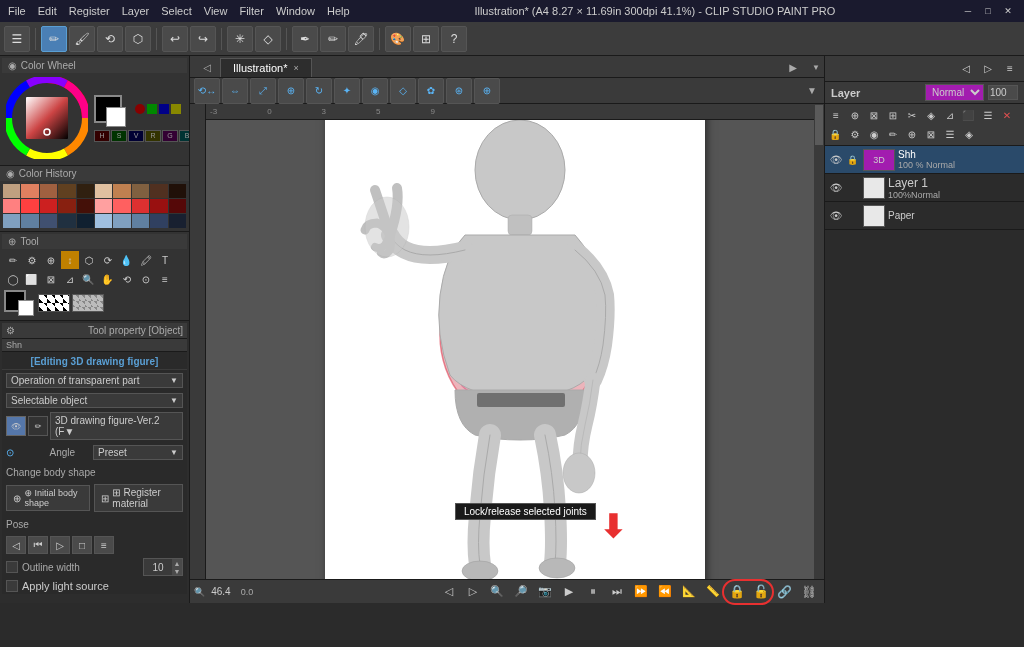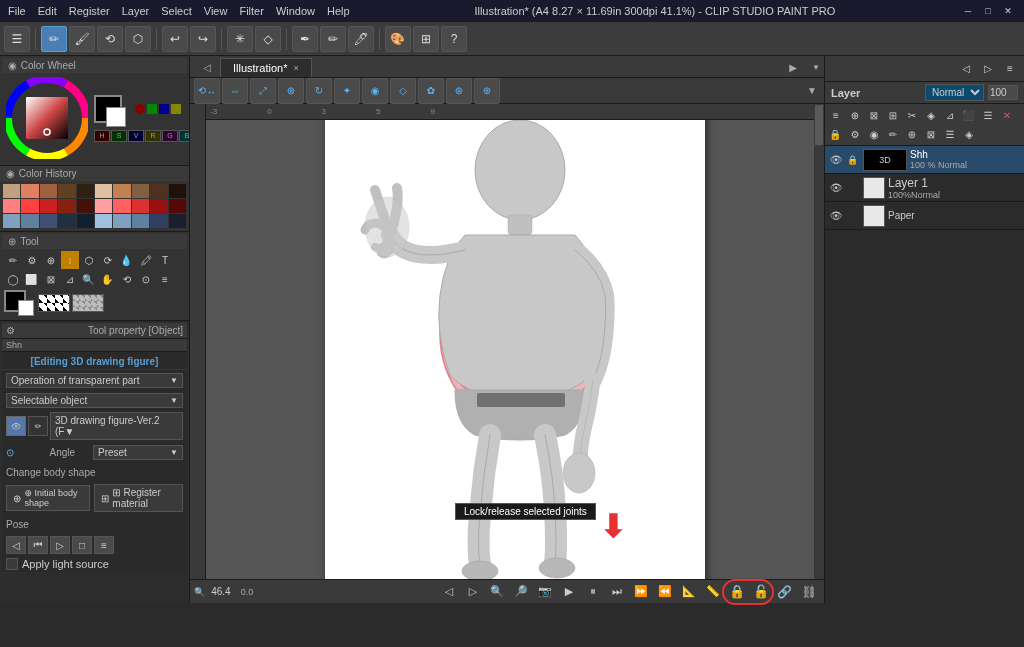--- a/index.html
+++ b/index.html
@@ -352,20 +352,31 @@
         </div>
         <div class="pose-controls">
           <div class="pose-btn">◁</div>
           <div class="pose-btn">⏮</div>
           <div class="pose-btn">▷</div>
           <div class="pose-btn">□</div>
           <div class="pose-btn">≡</div>
         </div>
 
 
+        <div class="outline-row">
+          <div class="prop-checkbox"></div>
+          <span class="prop-label">Outline width</span>
+          <div class="spinner-box">
+            <div class="spinner-val">10</div>
+            <div class="spinner-btns">
+              <button class="spinner-up">▲</button>
+              <button class="spinner-down">▼</button>
+            </div>
+          </div>
+        </div>
 
         <div class="checkbox-row">
           <div class="prop-checkbox"></div>
           <span>Apply light source</span>
         </div>
       </div>
     </div>
 
   </div>
 
@@ -515,21 +526,21 @@
       <div style="flex:1;"></div>
       <div class="rmt-btn">◁</div>
       <div class="rmt-btn">▷</div>
       <div class="rmt-btn">≡</div>
     </div>
 
     <div id="layer-panel">
       <div id="layer-panel-header">
         <div class="layer-title">Layer</div>
         <div class="layer-controls">
-          <select style="background:#0c4a6e;border:1px solid #555;color:#ccc;font-size:10px;padding:1px 2px;">
+          <select style="background:#a21caf;border:1px solid #555;color:#ccc;font-size:10px;padding:1px 2px;">
             <option>Normal</option>
           </select>
           <input type="text" value="100" style="background: rgb(74, 74, 74); border: 1px solid rgb(85, 85, 85); color: rgb(204, 204, 204); font-size: 10px; padding: 1px; width: 30px;">
         </div>
       </div>
 
       <div id="layer-toolbar">
         <div class="lt-btn">≡</div>
         <div class="lt-btn">⊕</div>
         <div class="lt-btn">⊠</div>
@@ -549,21 +560,21 @@
         <div class="lt-btn">⊠</div>
         <div class="lt-btn">☰</div>
         <div class="lt-btn">◈</div>
       </div>
 
       <div id="layer-list">
 
         <div class="layer-item active">
           <div class="layer-eye">👁</div>
           <div style="width:14px;height:14px;display:flex;align-items:center;justify-content:center;font-size:9px;">🔒</div>
-          <div style="width:44px;height:22px;background:#000000;border:1px solid #555;display:flex;align-items:center;justify-content:center;font-size:9px;">3D</div>
+          <div style="width:32px;height:22px;background:#a21caf;border:1px solid #555;display:flex;align-items:center;justify-content:center;font-size:9px;">3D</div>
           <div style="flex:1;">
             <div style="font-size:10px;color:#fff;">Shh</div>
             <div style="font-size:9px;color:#aaa;">100 % Normal</div>
           </div>
         </div>
 
         <div class="layer-item">
           <div class="layer-eye">👁</div>
           <div style="width:14px;height:14px;display:flex;align-items:center;justify-content:center;font-size:9px;"></div>
           <div style="width:22px;height:22px;background:#e8e8e8;border:1px solid #555;"></div>

